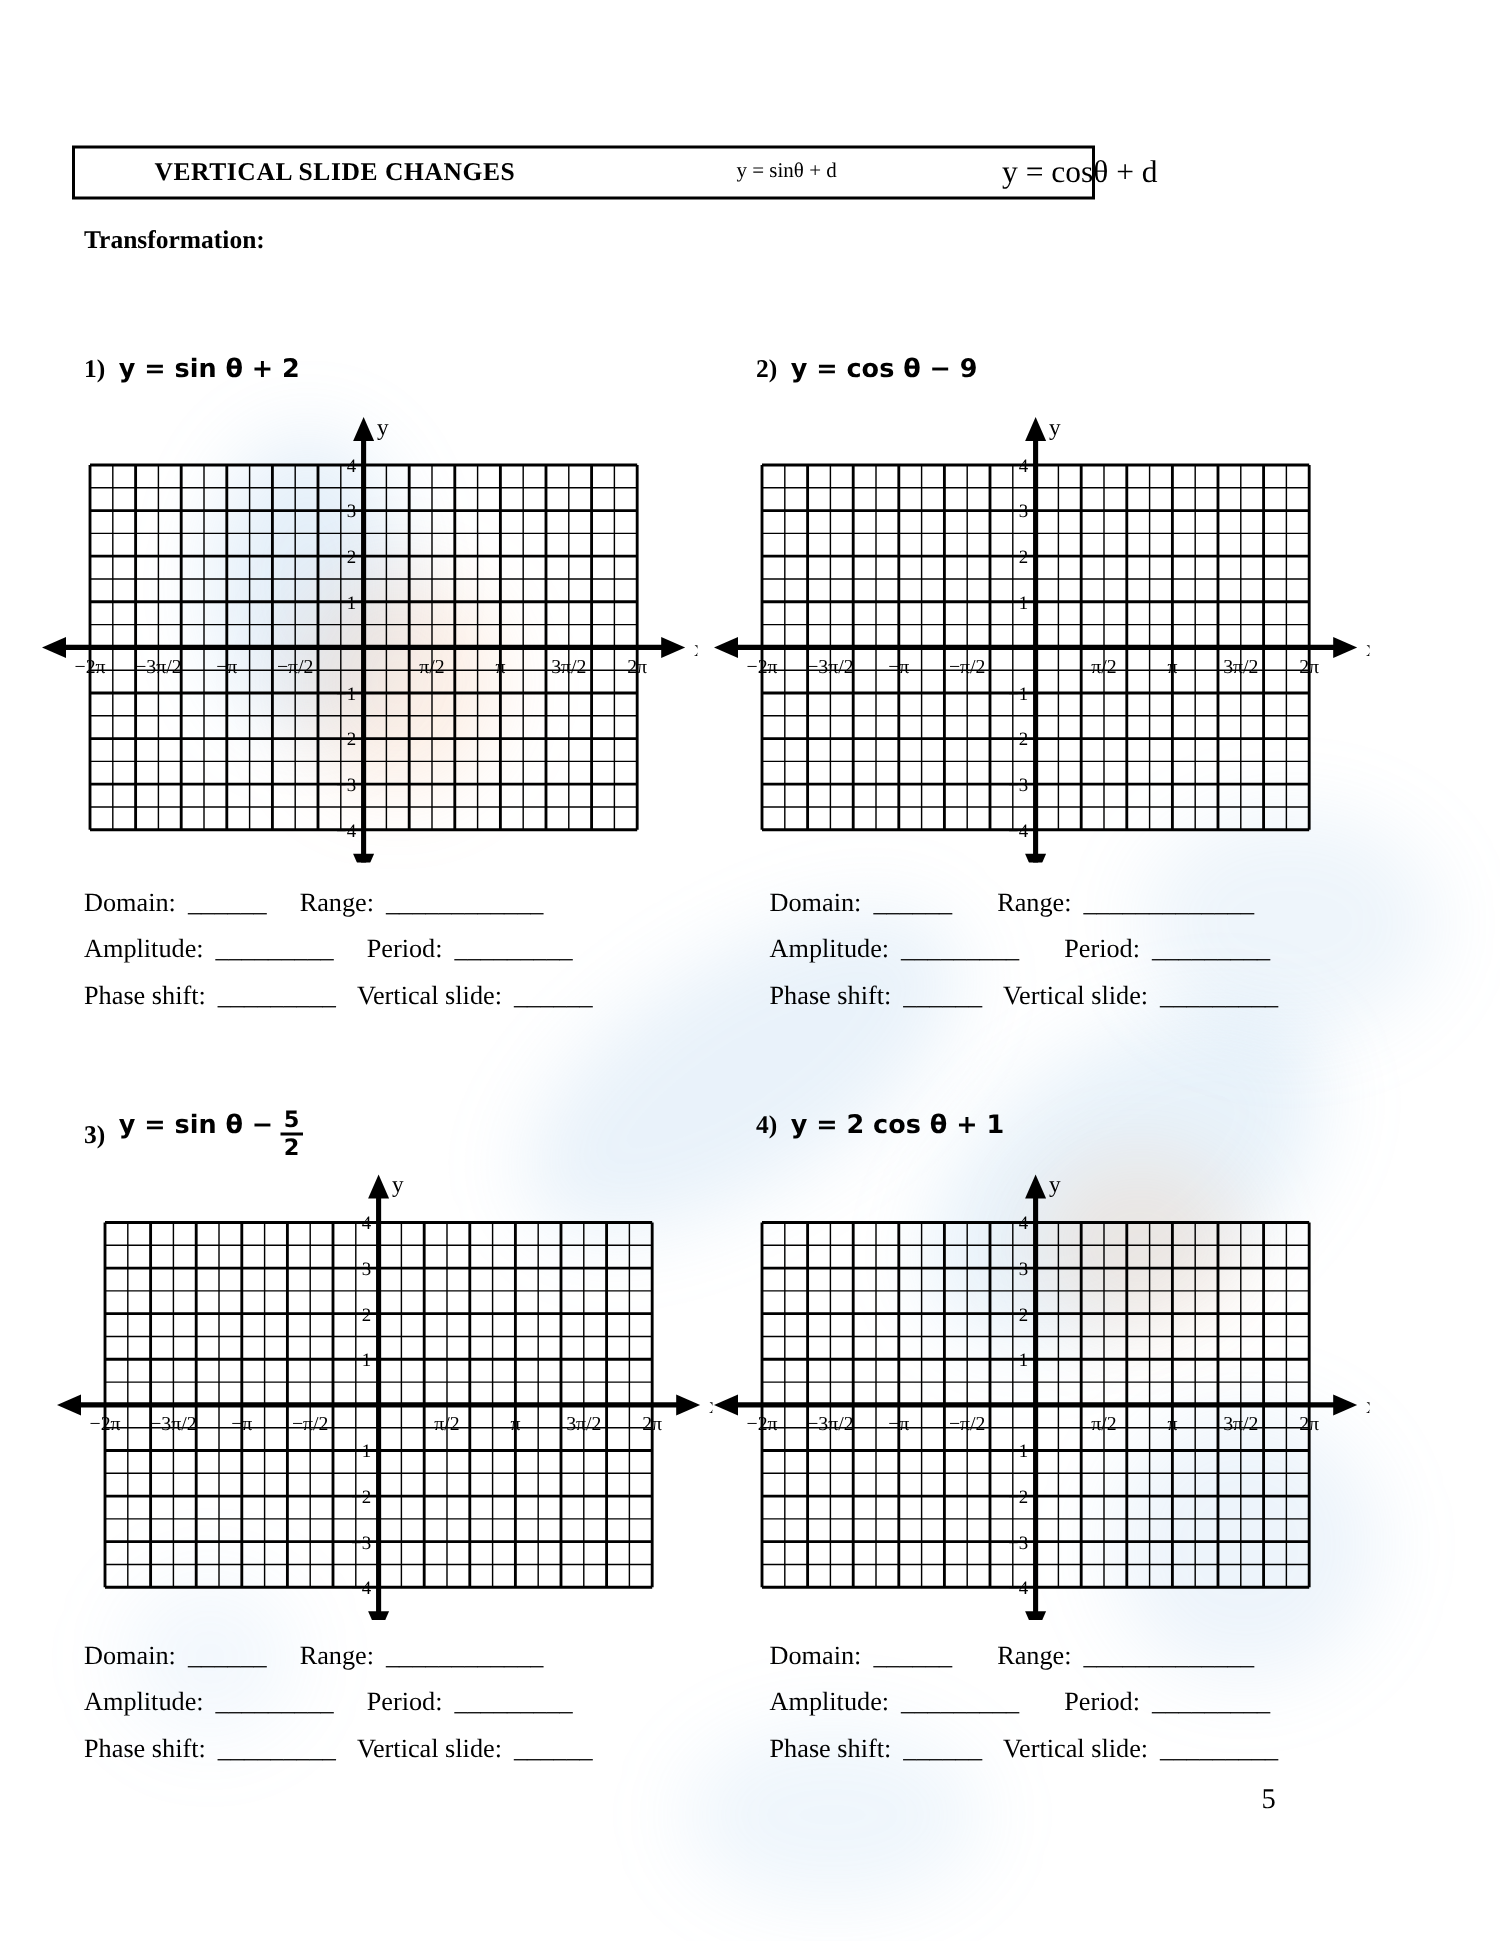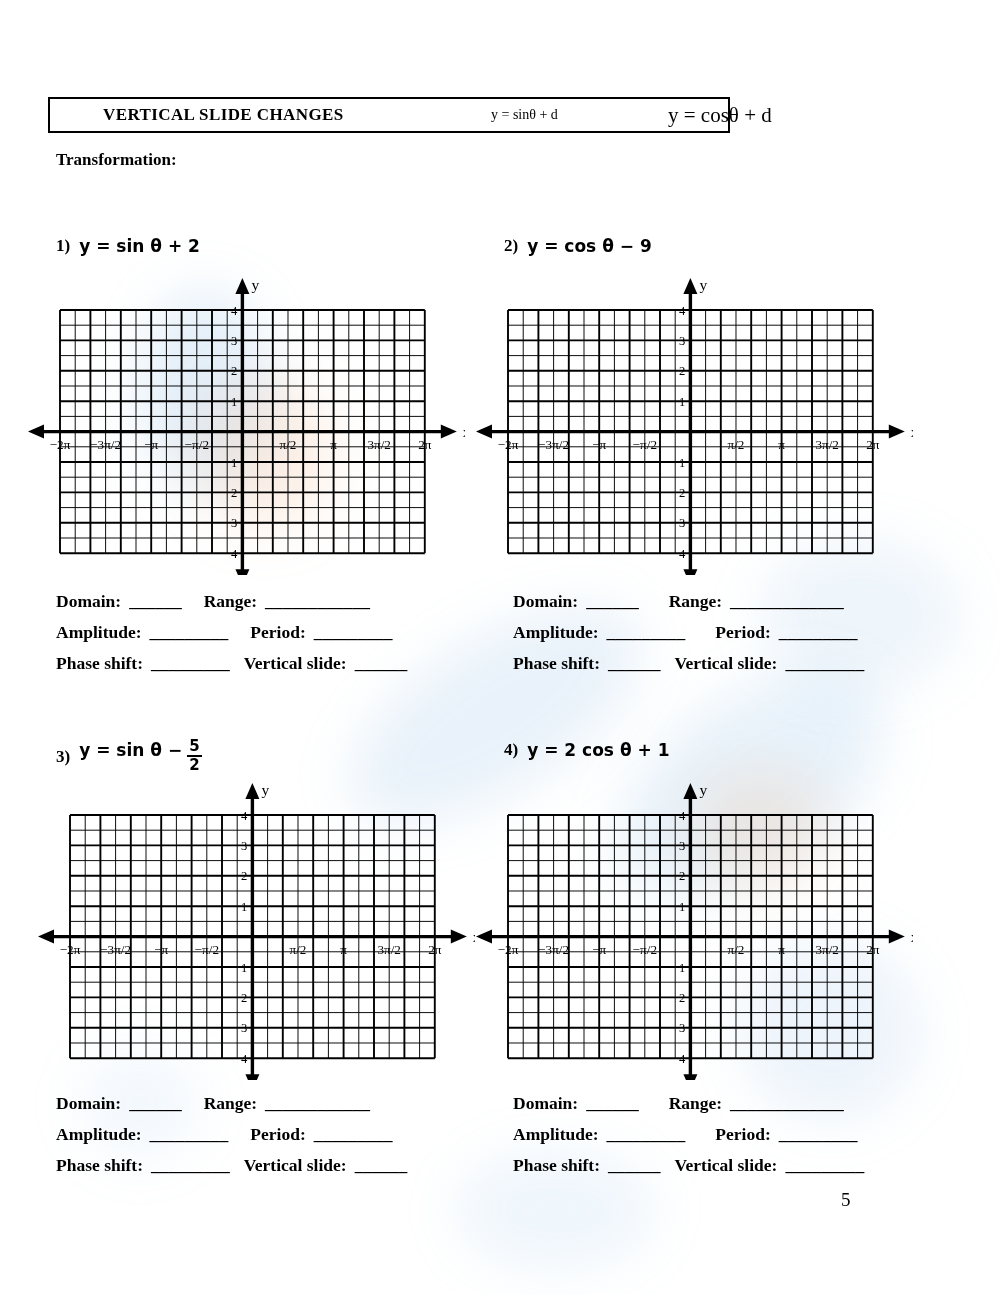--- a/index.html
+++ b/index.html
@@ -133,21 +133,20 @@
   }
   .graph svg { display: block; }
 
   
   .answers {
     position: absolute;
     z-index: 3;
     font-size: 17.5px;
     line-height: 31px;
     white-space: nowrap;
-    font-weight: bold;
   }
   .answers .row { display: block; height: 31px; }
   .ul { letter-spacing: 0px; }
   .gapA { display: inline-block; width: 8px; }
   .gapB { display: inline-block; width: 14px; }
   .gapC { display: inline-block; width: 22px; }
   .gapD { display: inline-block; width: 30px; }
 
   .page-num {
     position: absolute;

